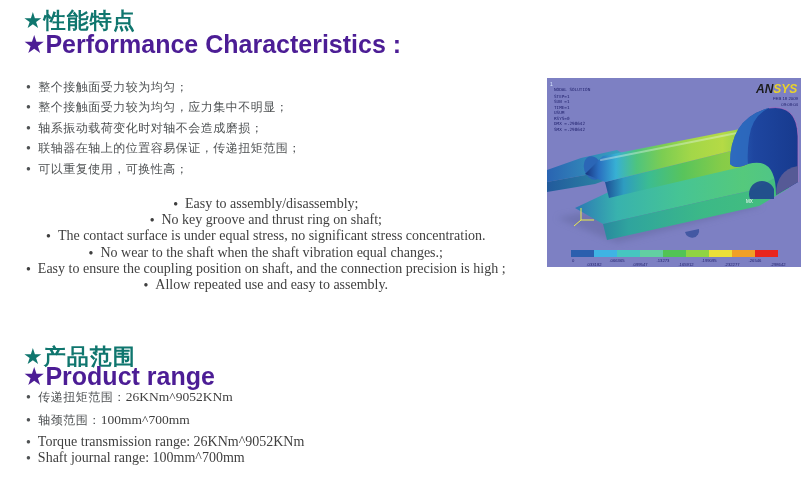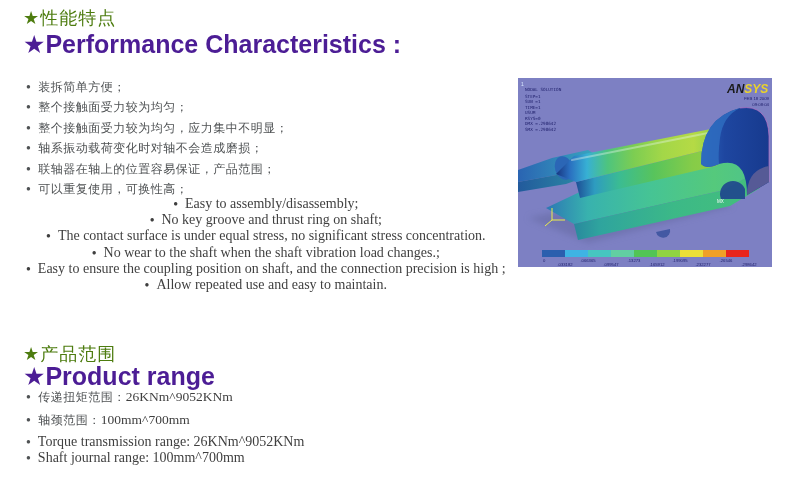--- a/index.html
+++ b/index.html
@@ -1,53 +1,52 @@
 <!DOCTYPE html>
 <html><head>
 <meta charset="utf-8">
 <style>
   html,body{margin:0;padding:0;background:#ffffff;}
   #page{position:relative;width:811px;height:477px;background:#ffffff;overflow:hidden;
         font-family:"Liberation Sans","DejaVu Sans",sans-serif;}
-  .hzh{position:absolute;left:23px;font-size:18px;font-weight:normal;color:#4d7c0f;letter-spacing:1px;white-space:nowrap;}
+  .hzh{position:absolute;left:23px;font-size:22px;font-weight:bold;color:#0f766e;letter-spacing:1px;white-space:nowrap;}
   .hen{position:absolute;left:23px;font-size:25px;font-weight:bold;color:#4c1d95;white-space:nowrap;}
   ul{list-style:none;margin:0;padding:0;position:absolute;left:26px;}
   ul.zh li{font-size:12px;line-height:19.4px;color:#4f5254;letter-spacing:0.5px;white-space:nowrap;}
   ul.en li{font-family:"Liberation Serif","DejaVu Serif",serif;font-size:14px;line-height:16.2px;color:#3f3f3f;white-space:nowrap;text-align:center;}
   ul li::before{content:"●";font-size:8px;margin-right:7px;vertical-align:2px;color:#4f5254;}
   ul.en li::before{color:#3f3f3f;}
   ul.prodzh li{height:23px;font-size:12px;color:#4f5254;letter-spacing:0.5px;white-space:nowrap;}
   ul.prodzh .val{font-family:"Liberation Serif","DejaVu Serif",serif;font-size:13.5px;color:#3f3f3f;letter-spacing:0;}
   ul.proden li{font-family:"Liberation Serif","DejaVu Serif",serif;font-size:14px;line-height:15.8px;color:#3f3f3f;white-space:nowrap;}
-  #ansys{position:absolute;left:518px;top:78px;width:254px;height:200px;}
+  #ansys{position:absolute;left:547px;top:78px;width:254px;height:200px;}
 </style>
 </head>
 <body>
 
 <div id="page">
 
   <div class="hzh" style="top:6px;">★性能特点</div>
   <div class="hen" style="top:30px;">★Performance Characteristics :</div>
 
   <ul class="zh" style="top:77px;">
-    <li>装拆简单方便；</li>
     <li>整个接触面受力较为均匀；</li>
     <li>整个接触面受力较为均匀，应力集中不明显；</li>
     <li>轴系振动载荷变化时对轴不会造成磨损；</li>
-    <li>联轴器在轴上的位置容易保证，产品范围；</li>
+    <li>联轴器在轴上的位置容易保证，传递扭矩范围；</li>
     <li>可以重复使用，可换性高；</li>
   </ul>
 
   <ul class="en" style="top:196px;">
     <li>Easy to assembly/disassembly;</li>
     <li>No key groove and thrust ring on shaft;</li>
     <li>The contact surface is under equal stress, no significant stress concentration.</li>
-    <li>No wear to the shaft when the shaft vibration load changes.;</li>
+    <li>No wear to the shaft when the shaft vibration equal changes.;</li>
     <li>Easy to ensure the coupling position on shaft, and the connection precision is high ;</li>
-    <li>Allow repeated use and easy to maintain.</li>
+    <li>Allow repeated use and easy to assembly.</li>
   </ul>
 
   <div id="ansys">
     <svg width="254" height="189" viewBox="0 0 254 189">
       <defs>
         <linearGradient id="gBeamTop" gradientUnits="userSpaceOnUse" x1="38" y1="0" x2="210" y2="0">
           <stop offset="0" stop-color="#17357f"></stop>
           <stop offset="0.08" stop-color="#2a6fc0"></stop>
           <stop offset="0.18" stop-color="#37b0d4"></stop>
           <stop offset="0.30" stop-color="#4ec47e"></stop>

